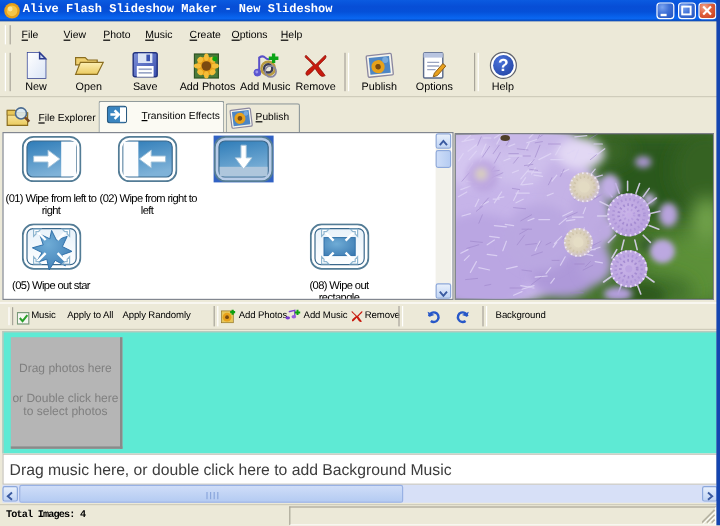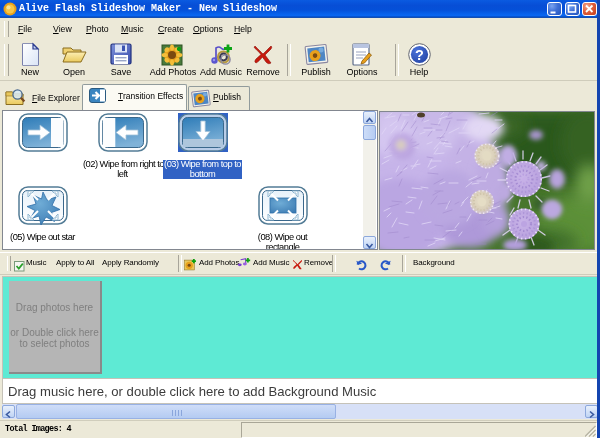--- a/index.html
+++ b/index.html
@@ -398,40 +398,40 @@
 </defs>
     </svg>
 
 <div class="abs cell" style="left:3px;top:2px">
 <svg width="50" height="39" viewBox="0 0 50 39">
  <rect x="1" y="1" width="48" height="37" rx="9" fill="#fff" stroke="#537C96" stroke-width="1.5"></rect>
  <rect x="4.5" y="4.5" width="41" height="30" rx="5" fill="url(#wblue)" stroke="#3A688C" stroke-width="1"></rect>
  <rect x="33" y="5" width="12.5" height="29" fill="#FCFDFE"></rect>
  <path d="M10 17 h12 v-5 l10 7.5 l-10 7.5 v-5 h-12 z" fill="#fff" stroke="#9FC0D8" stroke-width="0.8" stroke-linejoin="round"></path>
 </svg>
+<div class="cap">(01) Wipe from left to<br>right</div>
 </div>
 
 <div class="abs cell" style="left:83px;top:2px">
 <svg width="50" height="39" viewBox="0 0 50 39">
  <rect x="1" y="1" width="48" height="37" rx="9" fill="#fff" stroke="#537C96" stroke-width="1.5"></rect>
  <rect x="4.5" y="4.5" width="41" height="30" rx="5" fill="url(#wblue)" stroke="#3A688C" stroke-width="1"></rect>
  <rect x="4.8" y="5" width="12.5" height="29" fill="#FCFDFE"></rect>
  <path d="M40 17 h-12 v-5 l-10 7.5 l10 7.5 v-5 h12 z" fill="#fff" stroke="#9FC0D8" stroke-width="0.8" stroke-linejoin="round"></path>
 </svg>
 <div class="cap">(02) Wipe from right to<br>left</div>
 </div>
 
 <div class="abs cell" style="left:163px;top:2px">
 <svg width="50" height="39" viewBox="0 0 50 39" style="background:#3162C4">
  <rect x="1" y="1" width="48" height="37" rx="9" fill="#B9CDE8" stroke="#537C96" stroke-width="1.5"></rect>
  <rect x="4.5" y="4.5" width="41" height="30" rx="5" fill="url(#wblue)" stroke="#3A688C" stroke-width="1"></rect>
  <rect x="5" y="26" width="40" height="8" fill="#AEC6DC"></rect>
  <path d="M22.8 8 v10.5 h-4.8 l7 9.5 l7 -9.5 h-4.8 v-10.5 z" fill="#fff" stroke="#9FC0D8" stroke-width="0.8" stroke-linejoin="round"></path>
 </svg>
-<div class="cap capsel">(03) Wipe from top to<br>bottom</div>
 </div>
 
 
 <div class="abs cell" style="left:3px;top:75px">
 <svg width="50" height="39" viewBox="0 0 50 39">
  <rect x="1" y="1" width="48" height="37" rx="9" fill="#fff" stroke="#537C96" stroke-width="1.5"></rect>
  <rect x="4.5" y="4.5" width="41" height="30" rx="5" fill="url(#wlight)" stroke="#3A688C" stroke-width="1"></rect>
  <path d="M25 6 l4 8 l9 -3 l-4 8.5 l8 4 l-8.5 3 l3 9 l-8.5 -4.5 l-5 8 l-2 -9 l-9 3 l5 -8.5 l-8 -4 l9 -2.5 l-3 -9 l8.5 4 z" fill="url(#wball)" stroke="#2E6FA8" stroke-width="0.8"></path>
  <g stroke="#fff" stroke-width="2" fill="none">
           <path d="M20 14 L12 6"></path>

